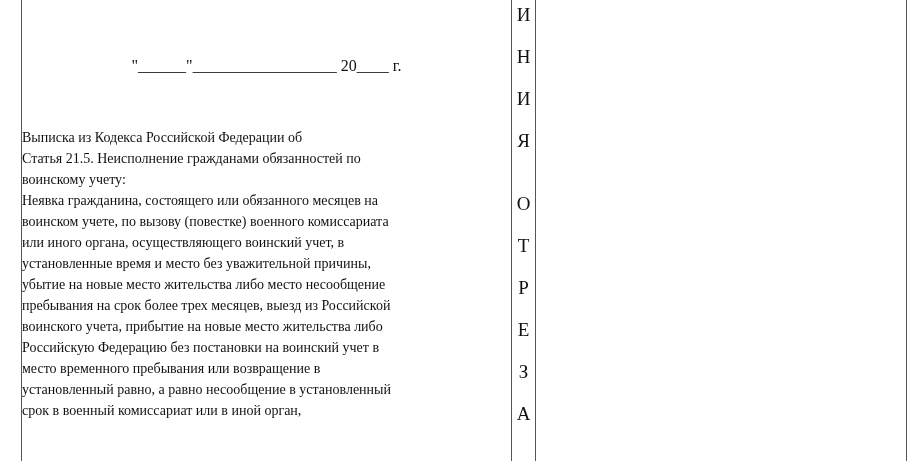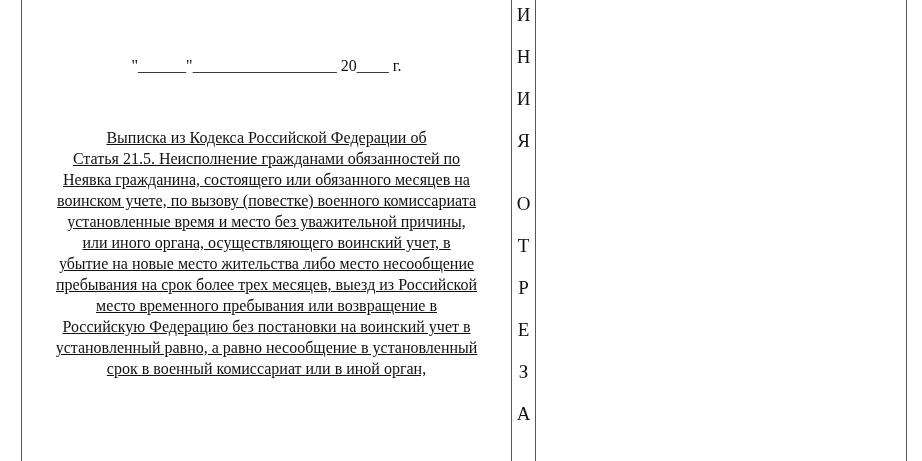--- a/index.html
+++ b/index.html
@@ -40,25 +40,24 @@
     text-align:center;
     font-size:16px;
     line-height:21px;
     white-space:nowrap;
   }
   .excerpt{
     margin-top:51px;
     text-align:center;
   }
   .excerpt .line{
-    font-size:16px;
+    font-size:14px;
     line-height:21px;
     white-space:nowrap;
-    text-align:center;
-    text-decoration:underline;
+    text-align:left;
   }
   .cutline-col{
     margin-top:-6px;
     display:flex;
     flex-direction:column;
     align-items:center;
   }
   .cutline-col .letter{
     height:42px;
     display:flex;
@@ -75,28 +74,30 @@
 <div class="page">
   <div class="doc-table">
 
     <div class="spacer-left"></div>
 
     <div class="cell-main">
       <div class="date-line">"______"__________________ 20____ г.</div>
       <div class="excerpt">
         <div class="line">Выписка из Кодекса Российской Федерации об</div>
         <div class="line">Статья 21.5. Неисполнение гражданами обязанностей по</div>
+        <div class="line">воинскому учету:</div>
         <div class="line">Неявка гражданина, состоящего или обязанного месяцев на</div>
         <div class="line">воинском учете, по вызову (повестке) военного комиссариата</div>
+        <div class="line">или иного органа, осуществляющего воинский учет, в</div>
         <div class="line">установленные время и место без уважительной причины,</div>
-        <div class="line">или иного органа, осуществляющего воинский учет, в</div>
         <div class="line">убытие на новые место жительства либо место несообщение</div>
         <div class="line">пребывания на срок более трех месяцев, выезд из Российской</div>
+        <div class="line">воинского учета, прибытие на новые место жительства либо</div>
+        <div class="line">Российскую Федерацию без постановки на воинский учет в</div>
         <div class="line">место временного пребывания или возвращение в</div>
-        <div class="line">Российскую Федерацию без постановки на воинский учет в</div>
         <div class="line">установленный равно, а равно несообщение в установленный</div>
         <div class="line">срок в военный комиссариат или в иной орган,</div>
 
       </div>
     </div>
 
     <div class="cell-cutline">
       <div class="cutline-col">
         <div class="letter">И</div>
         <div class="letter">Н</div>

